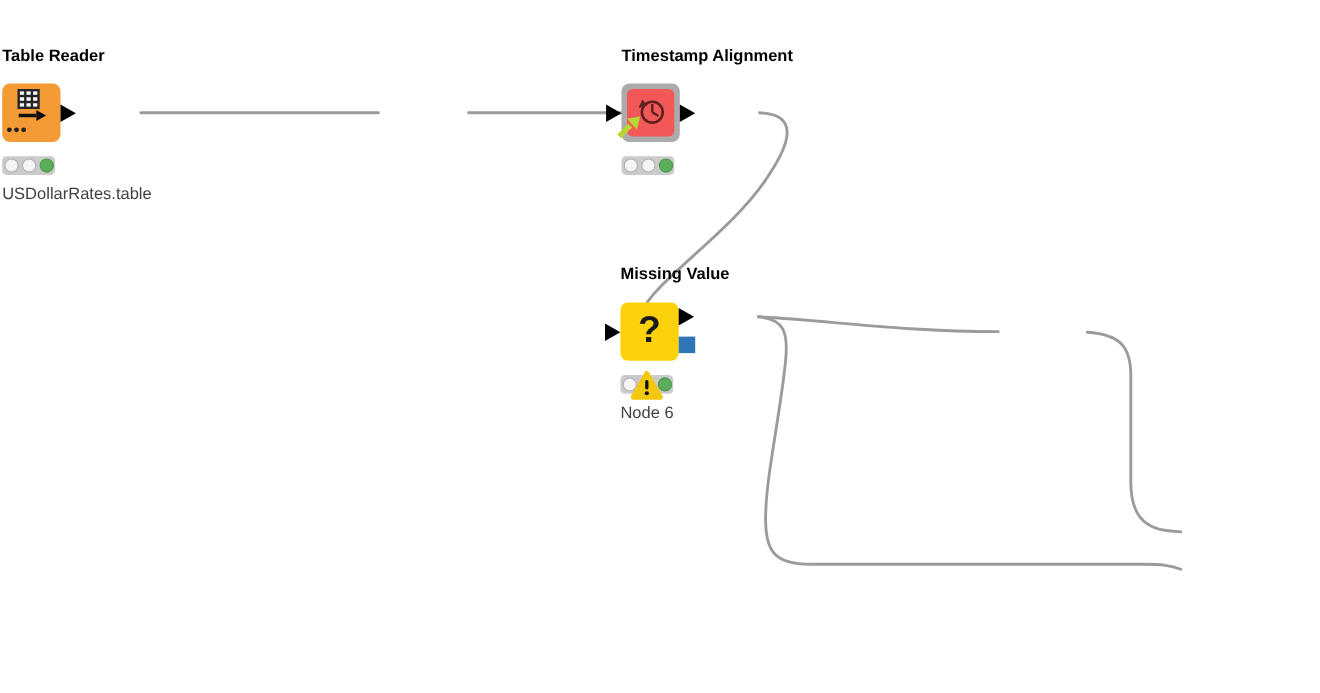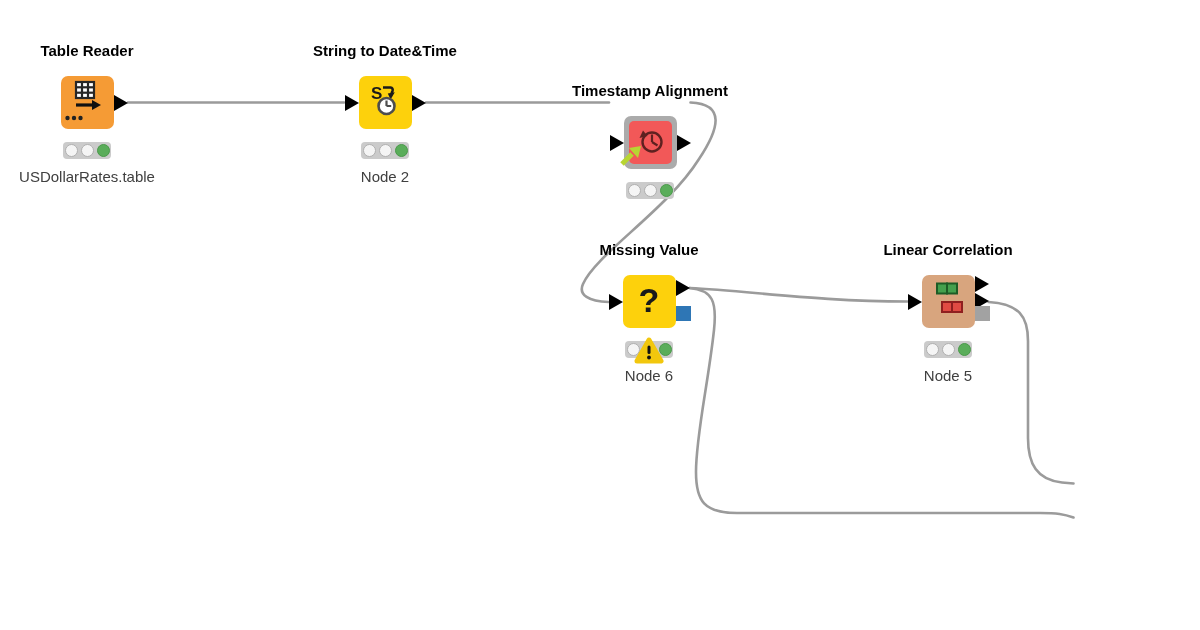--- a/index.html
+++ b/index.html
@@ -2,21 +2,21 @@
 <html><head>
 <meta charset="utf-8">
 <style>
   html,body{margin:0;padding:0;}
   body{
     width:1200px;height:630px;background:#ffffff;position:relative;overflow:hidden;
     font-family:"Liberation Sans", sans-serif;
   }
   #canvas{position:absolute;inset:0;}
   svg.edges{position:absolute;left:0;top:0;z-index:0;}
-  .node{position:absolute;width:170px;display:flex;flex-direction:column;align-items:center;z-index:1;}
+  .node{position:absolute;width:170px;display:flex;flex-direction:column;z-index:1;}
   .node-title{font-size:15px;font-weight:bold;color:#000;height:18px;line-height:18px;margin-bottom:16px;white-space:nowrap;}
   .square{position:relative;width:53px;height:53px;border-radius:7px;}
   .sq-orange{background:#f59b35;}
   .sq-yellow{background:#fdd10c;}
   .sq-frame{background:#ababab;}
   .sq-tan{background:#d8a57e;}
   .sq-gray{background:#c6c6c6;}
   .inner-red{position:absolute;inset:5px;background:#f25858;border-radius:5px;}
   .port{position:absolute;width:0;height:0;border-top:8px solid transparent;border-bottom:8px solid transparent;border-left:14px solid #000;}
   .port.in{left:-14px;}
@@ -70,42 +70,22 @@
       <div class="port out" style="top:18.5px;"></div>
     </div>
     <div class="traffic">
       <span class="light off"></span>
       <span class="light off"></span>
       <span class="light on"></span>
     </div>
     <div class="node-label">USDollarRates.table</div>
   </div>
 
-  <div class="node" style="left:300px;top:42px;">
-    <div class="node-title">String to Date&amp;Time</div>
-    <div class="square sq-yellow">
-      <svg class="icon-abs" width="53" height="53" viewBox="0 0 53 53">
-        <text x="12" y="23" font-size="17" font-weight="bold" fill="#1a1a1a" font-family="Liberation Sans, sans-serif">S</text>
-        <path d="M24,11.5 H31.5 Q34.3,12 33.5,14.8 L32.6,17.5" stroke="#1a1a1a" stroke-width="2.6" fill="none"></path>
-        <polygon points="28.8,17.5 35.8,16.3 31.6,23.5" fill="#1a1a1a"></polygon>
-        <circle cx="27.5" cy="30" r="8" fill="#ffffff" stroke="#4d4d4d" stroke-width="2.6"></circle>
-        <path d="M27.5,30 V24.5 M27.5,30 H32.2" stroke="#4d4d4d" stroke-width="2.2" fill="none"></path>
-      </svg>
-      <div class="port in" style="top:18.5px;"></div>
-      <div class="port out" style="top:18.5px;"></div>
-    </div>
-    <div class="traffic">
-      <span class="light off"></span>
-      <span class="light off"></span>
-      <span class="light on"></span>
-    </div>
-    <div class="node-label">Node 2</div>
-  </div>
 
-  <div class="node" style="left:565px;top:42px;margin-top:40px;">
+  <div class="node" style="left:565px;top:42px;">
     <div class="node-title">Timestamp Alignment</div>
     <div class="square sq-frame">
       <div class="inner-red"></div>
       <svg class="icon-abs" width="53" height="53" viewBox="0 0 53 53">
         <circle cx="28" cy="26" r="9.5" fill="none" stroke="#5f2120" stroke-width="2.4"></circle>
         <path d="M28,26 V18.5 M28,26 L33.5,29.5" stroke="#5f2120" stroke-width="2.2" fill="none"></path>
         <polygon points="15.5,22 19,14.5 23.5,20" fill="#5f2120"></polygon>
       </svg>
       <svg class="badge" viewBox="0 0 26 22">
         <path d="M4,19 L14,9" stroke="#b8d532" stroke-width="5" fill="none"></path>
@@ -135,38 +115,15 @@
       <span class="light on"></span>
       <svg class="warn" viewBox="0 0 32 29">
         <polygon points="16,4 28,25 4,25" fill="#f2c70d" stroke="#f2c70d" stroke-width="5" stroke-linejoin="round"></polygon>
         <rect x="14.5" y="9.5" width="3" height="8.5" rx="1.5" fill="#111"></rect>
         <circle cx="16" cy="21.5" r="1.9" fill="#111"></circle>
       </svg>
     </div>
     <div class="node-label">Node 6</div>
   </div>
 
-  <div class="node" style="left:863px;top:241px;">
-    <div class="node-title">Linear Correlation</div>
-    <div class="square sq-tan">
-      <svg class="icon-abs" width="53" height="53" viewBox="0 0 53 53">
-        <g stroke-width="2">
-          <rect x="15" y="8.5" width="10" height="10" fill="#44a04d" stroke="#1d5c26"></rect>
-          <rect x="25" y="8.5" width="10" height="10" fill="#44a04d" stroke="#1d5c26"></rect>
-          <rect x="20" y="27" width="10" height="10" fill="#e04b43" stroke="#8f1f1f"></rect>
-          <rect x="30" y="27" width="10" height="10" fill="#e04b43" stroke="#8f1f1f"></rect>
-        </g>
-      </svg>
-      <div class="port in" style="top:19px;"></div>
-      <div class="port out" style="top:1px;"></div>
-      <div class="port out" style="top:18px;"></div>
-      <div class="sqport" style="top:31px;background:#a2a2a2;"></div>
-    </div>
-    <div class="traffic">
-      <span class="light off"></span>
-      <span class="light off"></span>
-      <span class="light on"></span>
-    </div>
-    <div class="node-label">Node 5</div>
-  </div>
 
 
 </div>
 
 </body></html>

